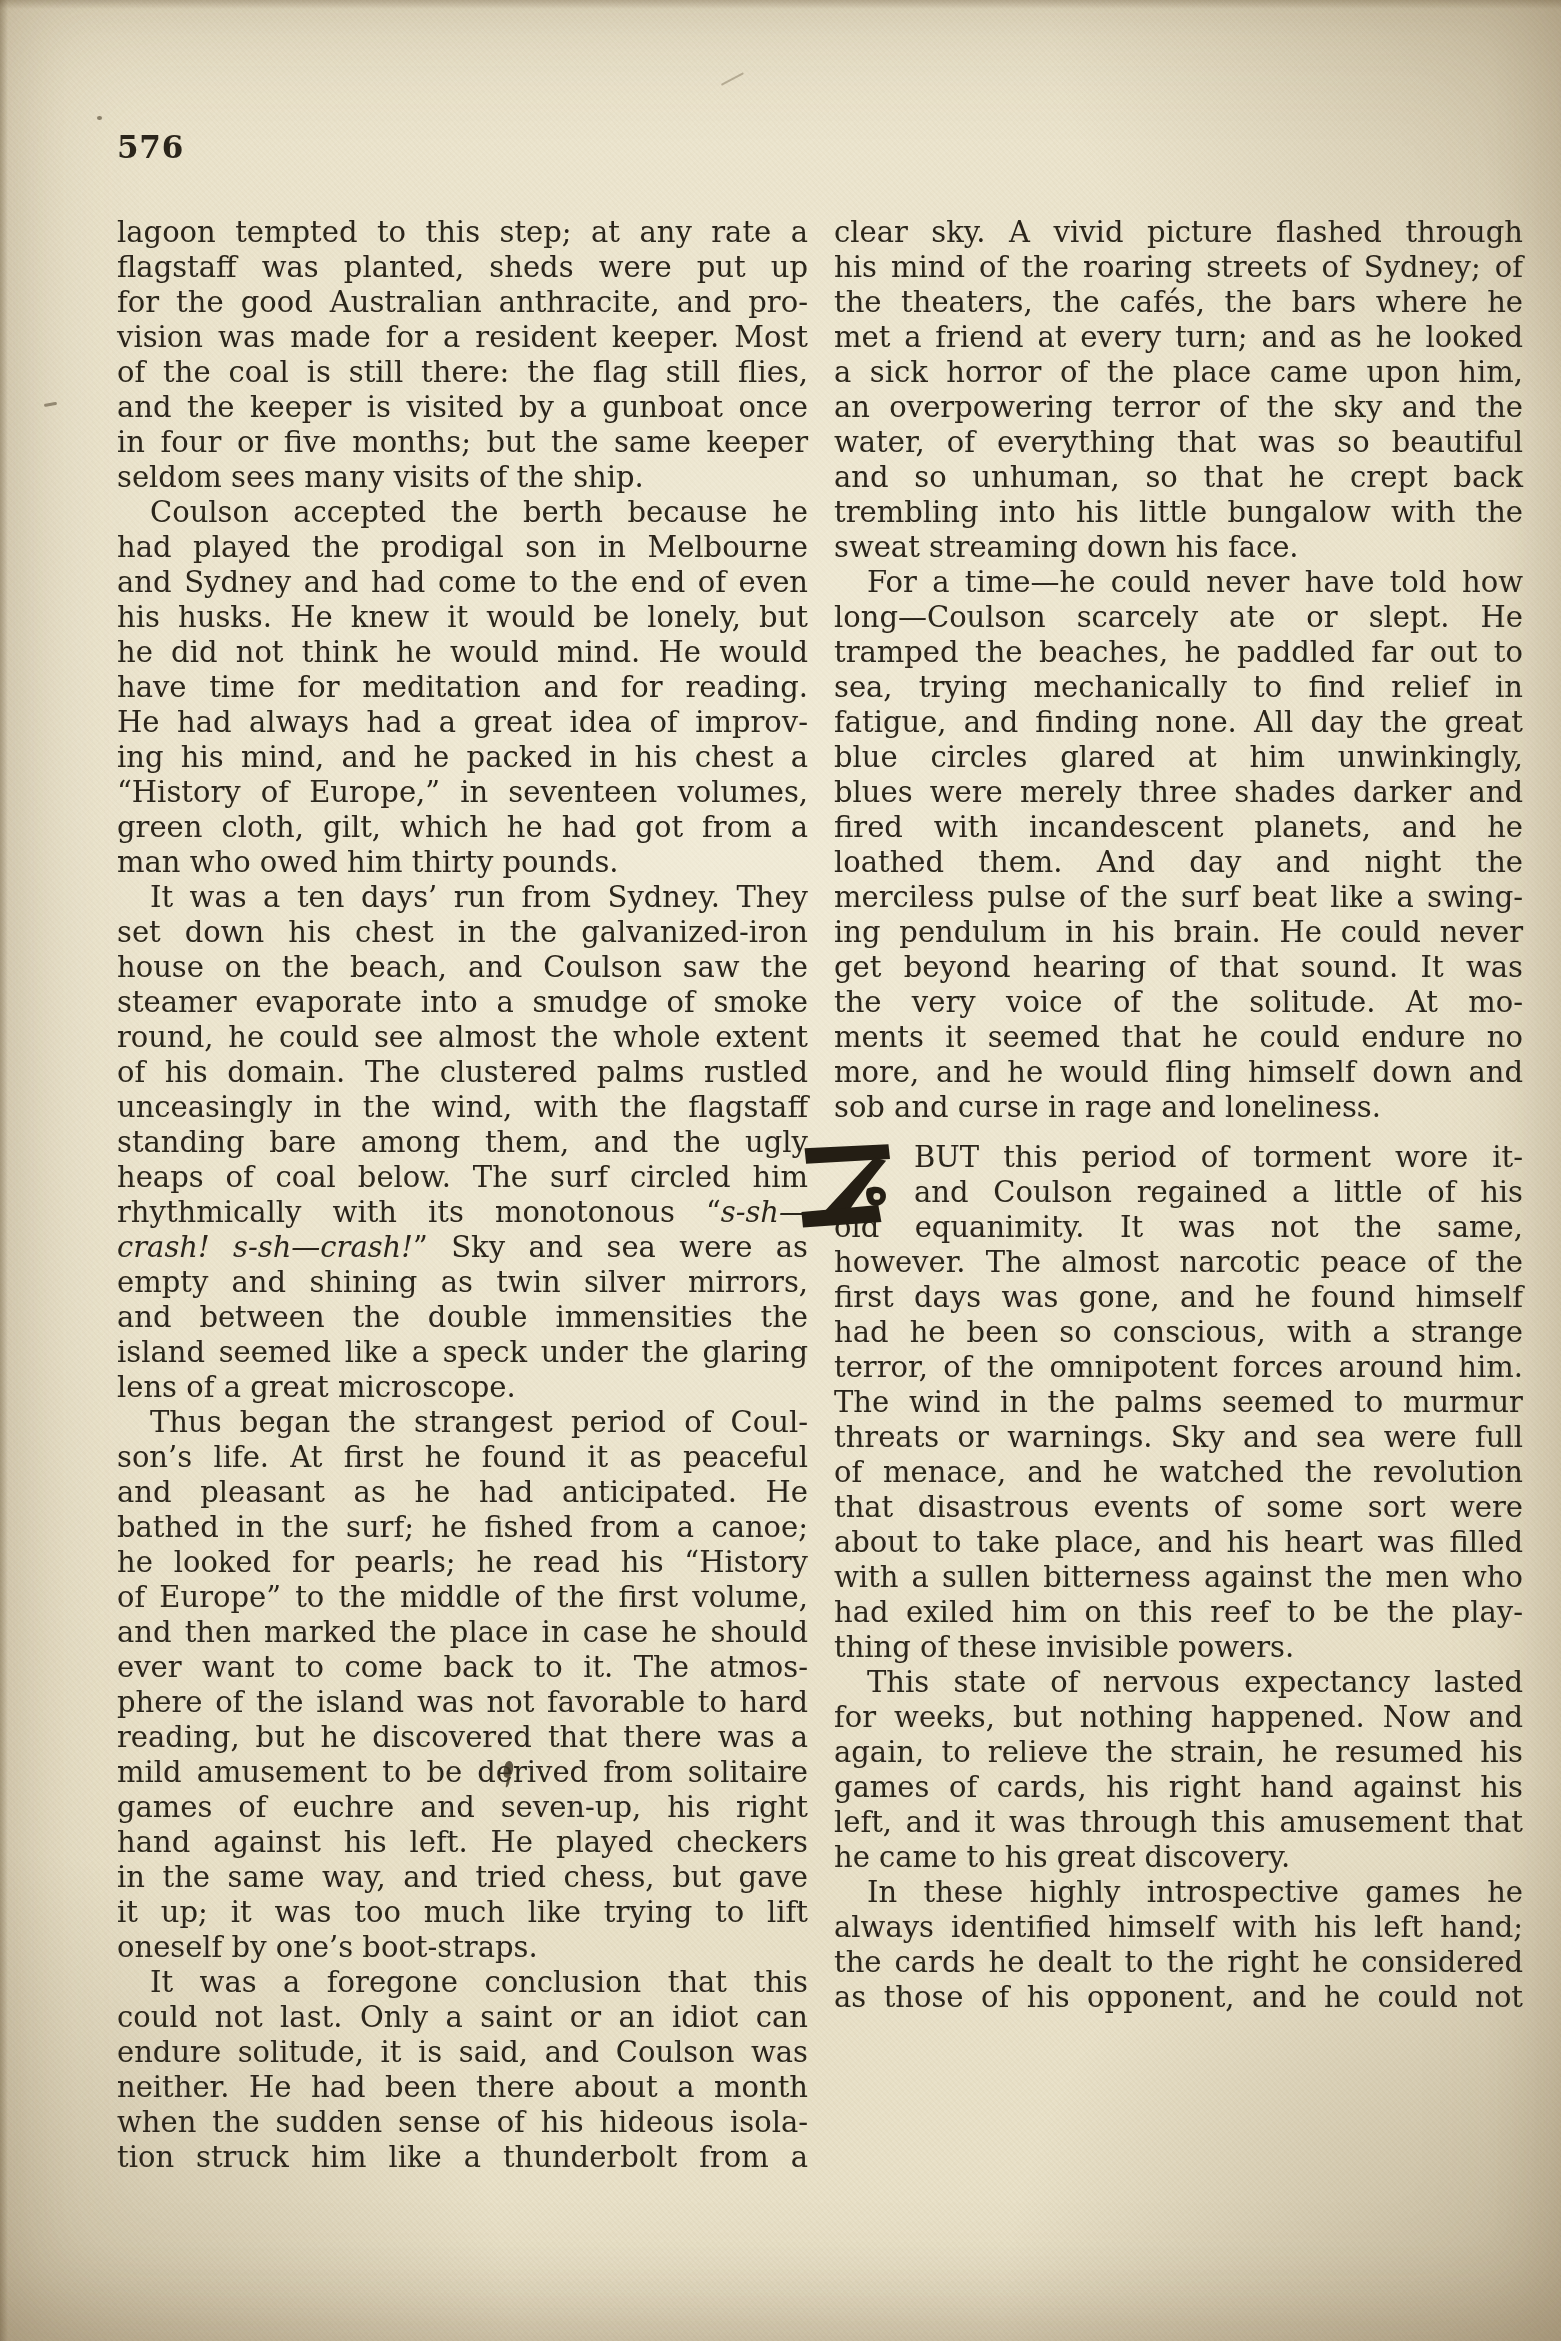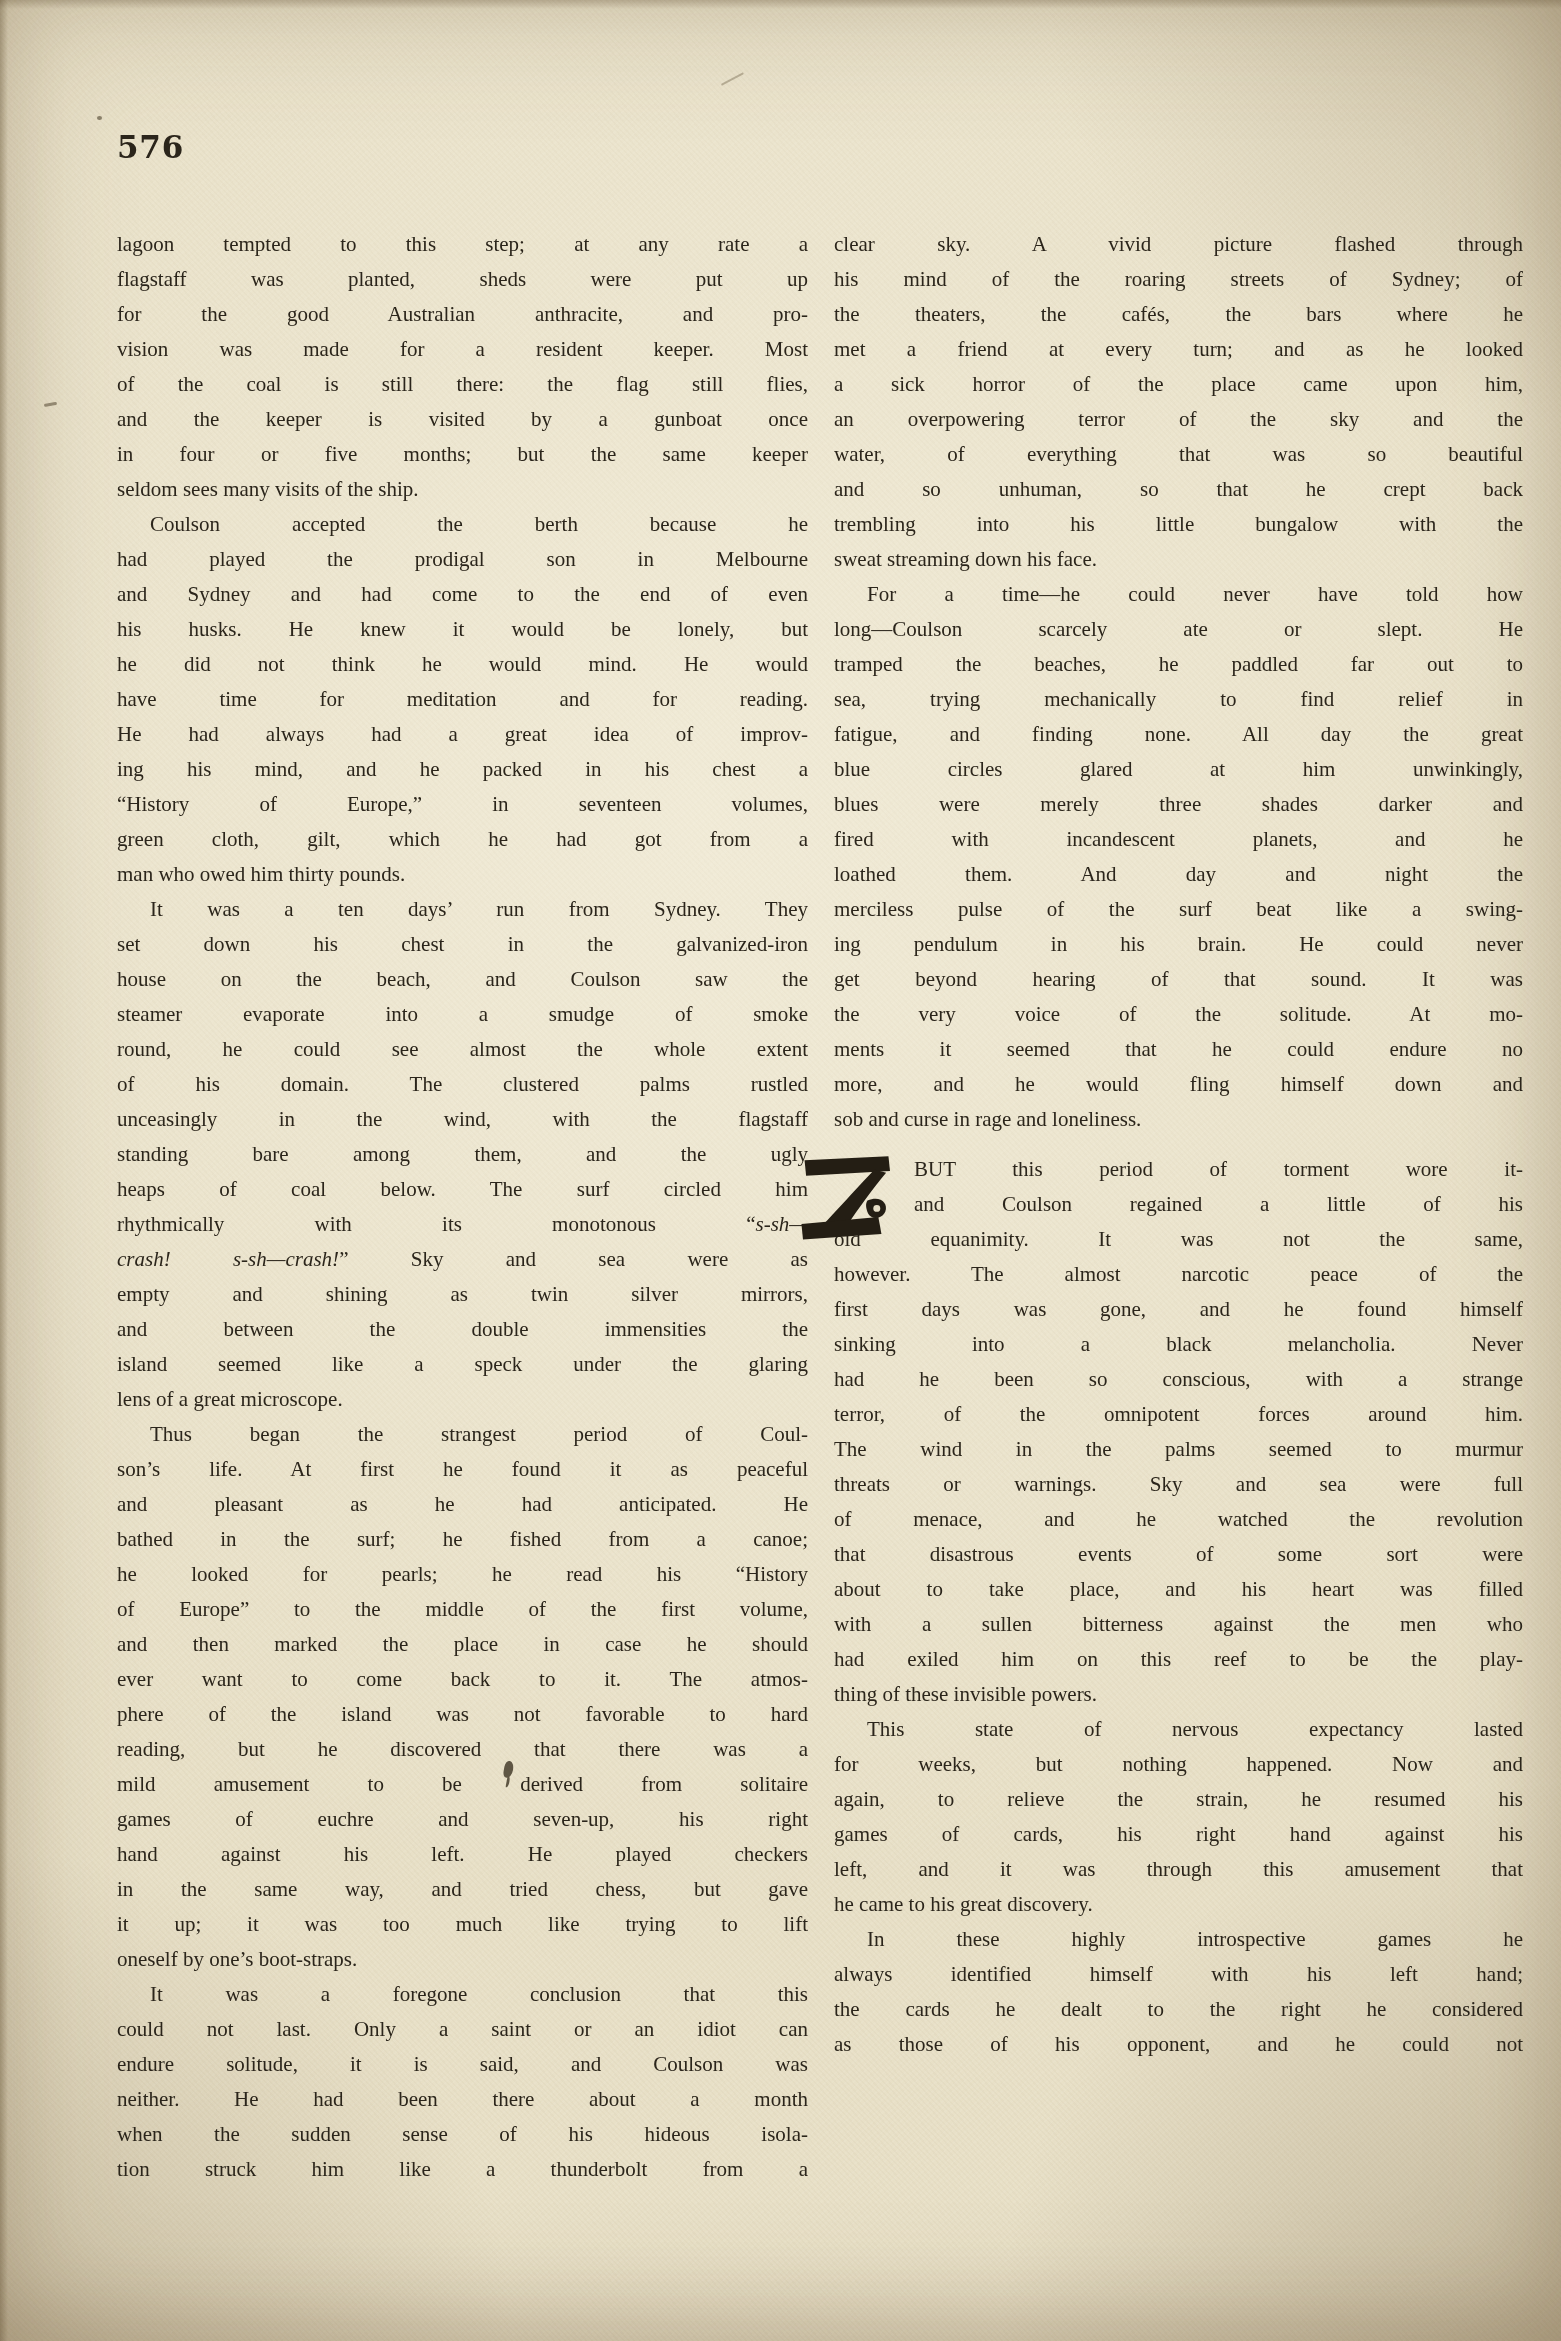--- a/index.html
+++ b/index.html
@@ -21,21 +21,21 @@
   }
   .page::before{content:"";position:absolute;top:0;bottom:0;left:0;width:7.8px;
     background:linear-gradient(90deg, rgba(80,62,32,.32), rgba(80,62,32,0));}
   .page::after{content:"";position:absolute;top:0;left:0;right:0;height:9.4px;
     background:linear-gradient(rgba(80,62,32,.25), rgba(80,62,32,0));}
 
   .header{position:absolute;top:123px;left:117px;width:1327px;height:55px;}
   .pagenum{position:absolute;left:0;top:6.2px;font-size:31px;font-weight:bold;letter-spacing:0.8px;}
   .mag{display:block;text-align:center;font-size:36px;line-height:45px;letter-spacing:0.8px;}
 
-  .col{position:absolute;top:227px;width:691px;font-size:21px;line-height:35px;font-family:Liberation Serif, serif;}
+  .col{position:absolute;top:215px;width:691px;font-size:29px;line-height:35px;}
   .col-left{left:117px;}
   .col-right{left:834px;width:689px;}
 
   .para{margin:0;}
   .para-section{margin-top:15px;position:relative;}
   .line{
     height:35px;
     text-align:justify;
     -moz-text-align-last:justify;
     text-align-last:justify;
@@ -174,21 +174,20 @@
         <path d="M3 90 L102 81 L106 103 L5 110 Z"></path>
         <path d="M88 60 c16 -7 27 3 23 14 c-4 10 -18 11 -22 3 c-3 -6 -4 -13 -1 -17 Z"></path>
       </g>
       <circle cx="100" cy="70" r="4.5" fill="#e7dfc6"></circle>
     </svg>
   <div class="line drop">BUT this period of torment wore it-</div>
         <div class="line drop">and Coulson regained a little of his</div>
         <div class="line">old equanimity. It was not the same,</div>
         <div class="line">however. The almost narcotic peace of the</div>
         <div class="line">first days was gone, and he found himself</div>
-        <div class="line">sinking into a black melancholia. Never</div>
         <div class="line">had he been so conscious, with a strange</div>
         <div class="line">terror, of the omnipotent forces around him.</div>
         <div class="line">The wind in the palms seemed to murmur</div>
         <div class="line">threats or warnings. Sky and sea were full</div>
         <div class="line">of menace, and he watched the revolution</div>
         <div class="line">that disastrous events of some sort were</div>
         <div class="line">about to take place, and his heart was filled</div>
         <div class="line">with a sullen bitterness against the men who</div>
         <div class="line">had exiled him on this reef to be the play-</div>
         <div class="line end">thing of these invisible powers.</div>

